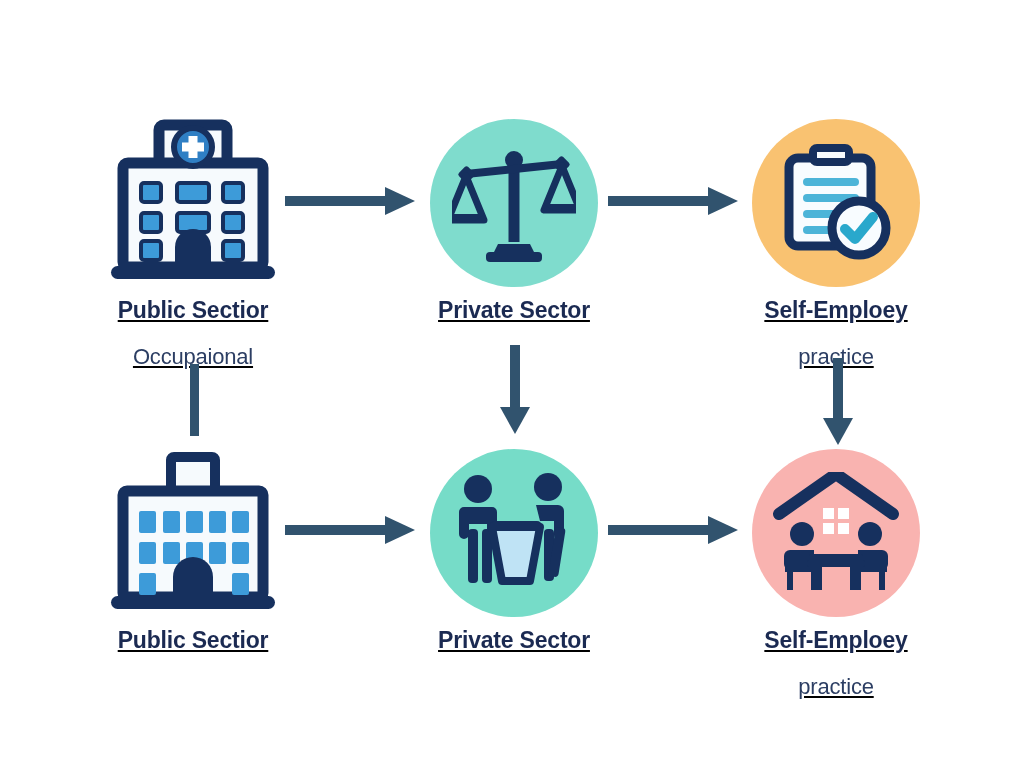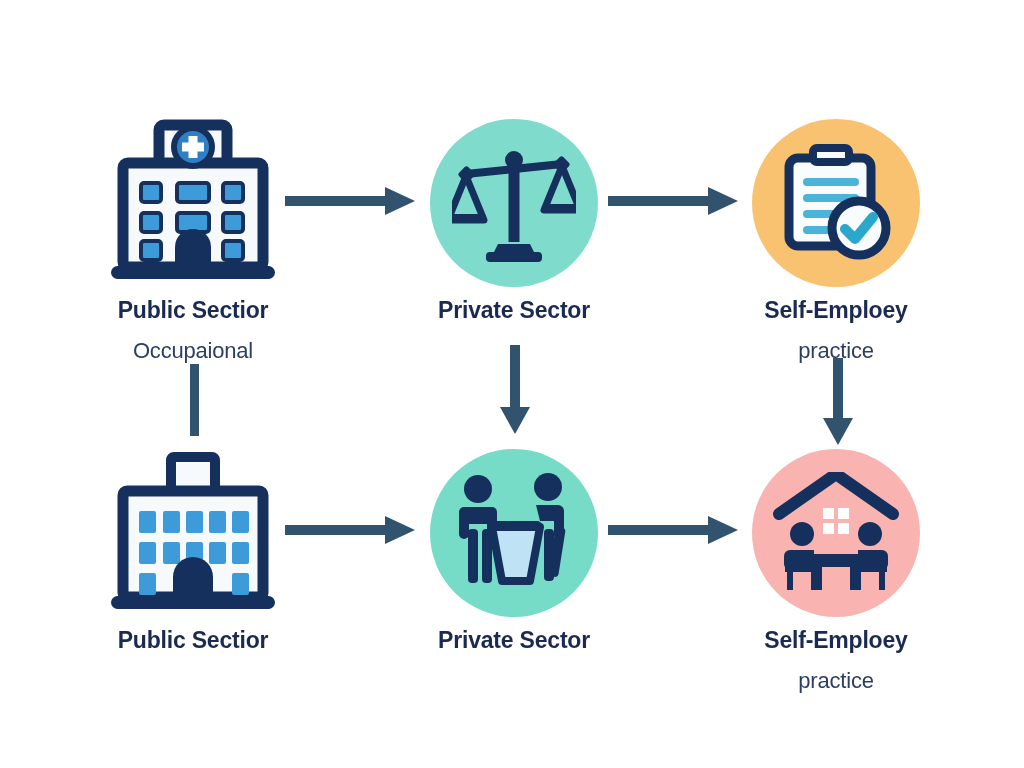--- a/index.html
+++ b/index.html
@@ -25,35 +25,36 @@
     text-align: center;
   }
   .icon-wrap {
     height: 175px;
     display: flex;
     align-items: center;
     justify-content: center;
   }
   .labels {
     margin-top: 6px;
+    text-decoration: underline;
   }
   .label-main {
     font-size: 23px;
     font-weight: bold;
     color: #1b2a52;
     letter-spacing: -0.2px;
     line-height: 1.25;
   }
   .label-sub {
     font-size: 22px;
     font-weight: normal;
     color: #2c3e63;
     letter-spacing: -0.2px;
     line-height: 1.4;
-    margin-top: 11px;
+    margin-top: 17px;
   }
   .connector {
     position: absolute;
   }
   .circle-badge {
     width: 168px;
     height: 168px;
     border-radius: 50%;
     display: flex;
     align-items: center;

